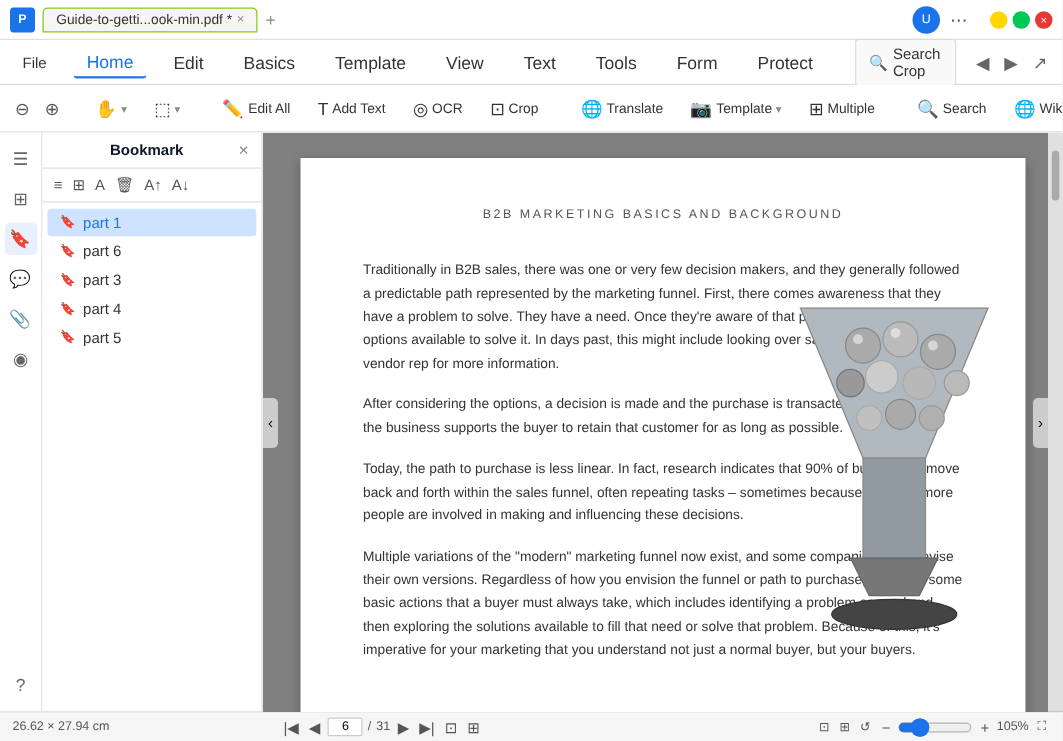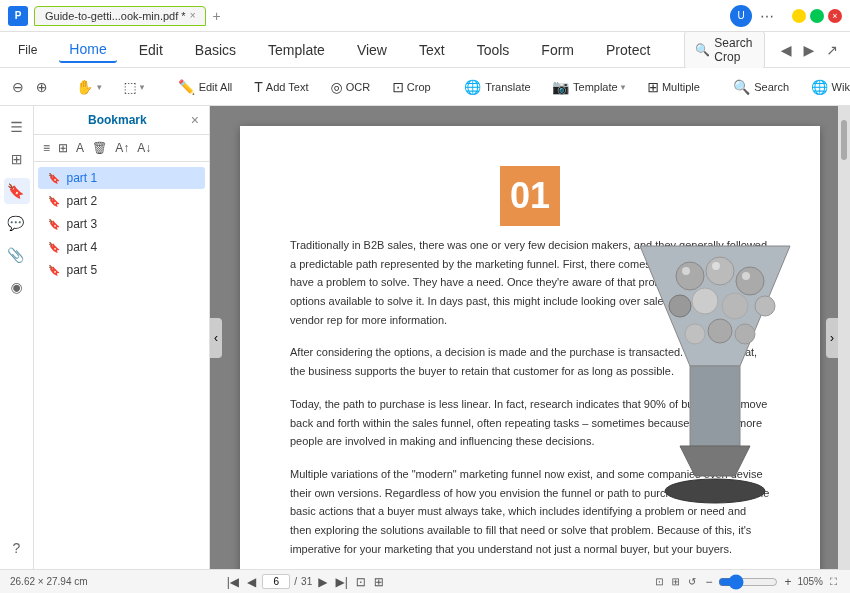--- a/index.html
+++ b/index.html
@@ -61,21 +61,21 @@
 
     
     .bookmark-panel {
       width: 176px; background: #fff; border-right: 1px solid #e0e0e0;
       display: flex; flex-direction: column;
     }
     .bookmark-header {
       display: flex; align-items: center; justify-content: space-between;
       padding: 6px 10px; border-bottom: 1px solid #e0e0e0;
     }
-    .bookmark-title { font-size: 12px; font-weight: 600; color: #0369a1; padding-left: 44px; }
+    .bookmark-title { font-size: 12px; font-weight: 600; color: #0f172a; padding-left: 44px; }
     .bookmark-close { font-size: 14px; color: #888; cursor: pointer; }
     .bookmark-toolbar { display: flex; align-items: center; gap: 2px; padding: 4px 6px; border-bottom: 1px solid #e0e0e0; }
     .bm-tool { font-size: 12px; color: #555; cursor: pointer; padding: 2px 3px; border-radius: 2px; }
     .bookmark-list { flex: 1; overflow-y: auto; padding: 4px 0; }
     .bookmark-item {
       display: flex; align-items: center; gap: 6px; padding: 4px 10px;
       font-size: 12px; color: #333; cursor: pointer; border-radius: 3px; margin: 1px 4px;
     }
     .bookmark-item.active { background: #cfe2ff; color: #1a73e8; }
     .bookmark-item-icon { font-size: 10px; color: #888; }
@@ -247,21 +247,21 @@
       <span class="bm-tool">A↑</span>
       <span class="bm-tool">A↓</span>
     </div>
     <div class="bookmark-list">
       <div class="bookmark-item active">
         <span class="bookmark-item-icon">🔖</span>
         <span>part 1</span>
       </div>
       <div class="bookmark-item">
         <span class="bookmark-item-icon">🔖</span>
-        <span>part 2</span>
+        <span>part 6</span>
       </div>
       <div class="bookmark-item">
         <span class="bookmark-item-icon">🔖</span>
         <span>part 3</span>
       </div>
       <div class="bookmark-item">
         <span class="bookmark-item-icon">🔖</span>
         <span>part 4</span>
       </div>
       <div class="bookmark-item">
@@ -272,21 +272,21 @@
   </div>
 
   <div class="pdf-area">
 
     <div style="position:absolute;left:0;top:50%;transform:translateY(-50%);background:#ccc;width:12px;height:40px;border-radius:0 4px 4px 0;display:flex;align-items:center;justify-content:center;cursor:pointer;z-index:10;">‹</div>
 
     <div style="position:absolute;right:12px;top:50%;transform:translateY(-50%);background:#ccc;width:12px;height:40px;border-radius:4px 0 0 4px;display:flex;align-items:center;justify-content:center;cursor:pointer;z-index:10;">›</div>
 
     <div class="pdf-page">
 
-      <div class="pdf-chapter-num">01</div>
+      <div class="pdf-chapter-title">B2B Marketing Basics and Background</div>
 
       <div class="pdf-funnel-img">
         <svg width="170" height="280" viewBox="0 0 170 280">
 
           <polygon points="10,20 160,20 110,140 60,140" fill="#b0b8c0" stroke="#888" stroke-width="1"></polygon>
 
           <rect x="60" y="140" width="50" height="80" fill="#909aa0" stroke="#888" stroke-width="1"></rect>
 
           <polygon points="50,220 120,220 105,250 65,250" fill="#777" stroke="#666" stroke-width="1"></polygon>
 

